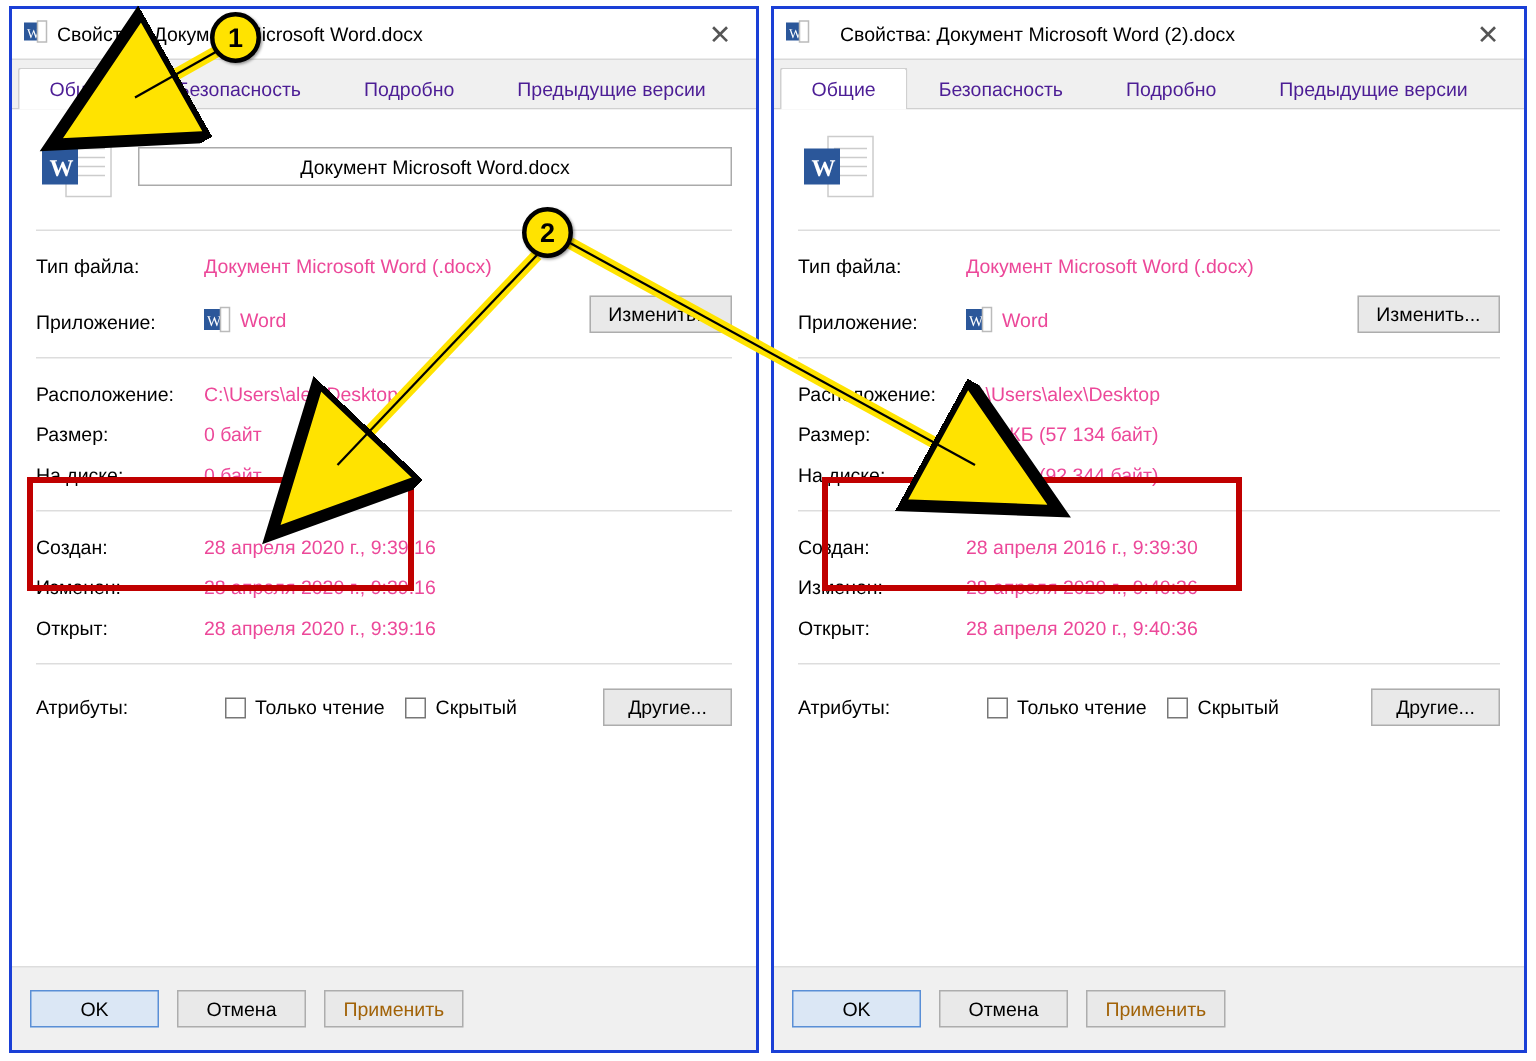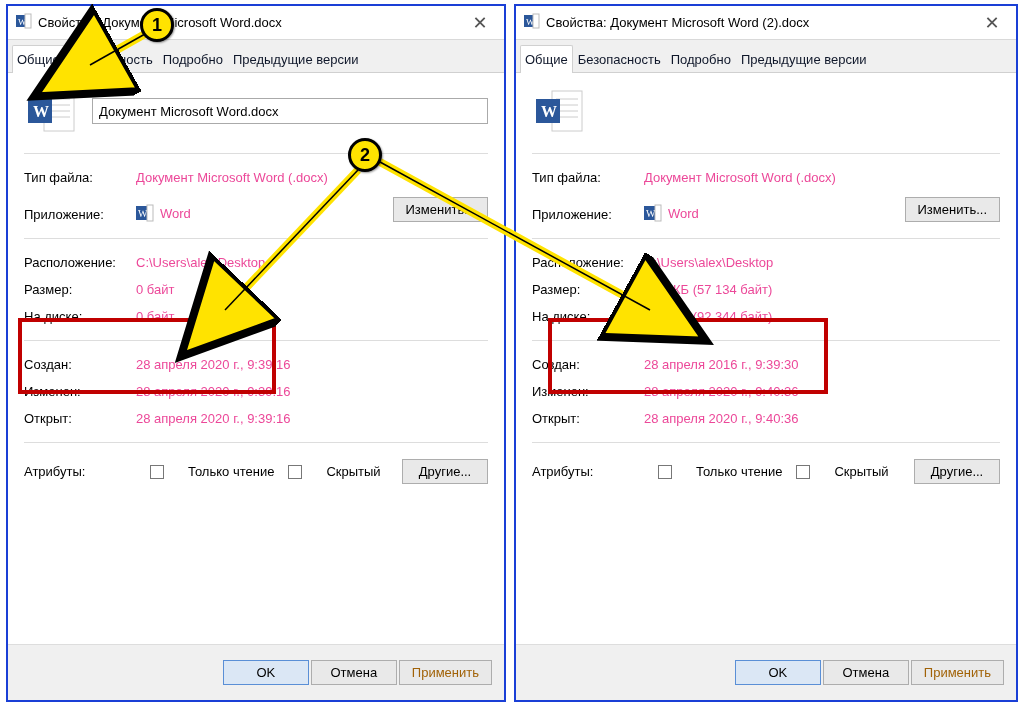--- a/index.html
+++ b/index.html
@@ -44,23 +44,23 @@
     color: #555; font-size: 18px;
   }
 
   .tabs {
     display: flex;
     border-bottom: 1px solid #d0d0d0;
     padding: 4px 4px 0 4px;
     background: #f0f0f0;
   }
   .tab {
-    padding: 6px 4px;
+    padding: 6px 20px;
     font-size: 13px;
-    color: #0f172a;
+    color: #4c1d95;
     border: 1px solid transparent;
     border-bottom: none;
     background: transparent;
     position: relative;
     top: 1px;
     white-space: nowrap;
   }
   .tab.active {
     background: #fff;
     border-color: #d0d0d0;
@@ -82,20 +82,21 @@
   }
   .word-icon-lg svg, .word-icon-sm svg { display:block; }
   .filename-input {
     flex:1;
     border:1px solid #aaa;
     padding:4px 6px;
     font-size:13px;
     background:#fff;
     margin-left: 12px;
     height: 26px;
+    text-align: center;
   }
 
   .hr { border-top: 1px solid #ddd; margin: 10px 0; }
 
   .kv { display:flex; align-items:flex-end; padding: 6px 0; }
   .kv .k { width: 112px; color:#000; }
   .kv .v { flex:1; color:#ec4899; }
   .word-icon-sm { width:18px; height:18px; margin-right:6px; display:inline-flex; }
 
   .btn {
@@ -103,33 +104,33 @@
     background:#e9e9e9;
     padding:4px 12px;
     font-size:13px;
     min-width:86px;
     text-align:center;
     cursor:default;
   }
   .btn.primary { background:#dbe7f5; border-color:#5a8fd6; }
 
   .attrs { display:flex; align-items:center; gap: 14px; }
-  .chk { display:flex; align-items:center; gap:24px; }
+  .chk { display:flex; align-items:center; gap:6px; }
   .chk .box {
     width:14px; height:14px; border:1px solid #777; background:#fff;
   }
 
   .btnbar {
     height: 56px;
     background:#f0f0f0;
     border-top:1px solid #ddd;
     display:flex;
     align-items:center;
-    justify-content:flex-end;
-    gap:2px;
+    justify-content:flex-start;
+    gap:12px;
     padding: 0 12px;
   }
   .btn.disabled { color:#a16207; }
 
   .size-highlight {
     position:absolute;
     border:4px solid #c00000;
     pointer-events:none;
   }
   .hl-left  { left: 10px;  top: 245px; width: 258px; height: 76px; }
@@ -273,21 +274,21 @@
 
 <div class="dialog dlg-right">
   <div class="titlebar">
     <span>
       <svg width="16" height="16">
           <rect x="0" y="2" width="10" height="12" fill="#2b579a"></rect>
           <text x="2" y="12" fill="#fff" font-size="9" font-family="Segoe UI">W</text>
           <rect x="9" y="1" width="6" height="14" fill="#fff" stroke="#bbb"></rect>
         </svg>
     </span>
-    <span class="title" style="margin-left:6px">Свойства: Документ Microsoft Word (2).docx</span>
+    <span class="title" style="margin-left:20px">Свойства: Документ Microsoft Word (2).docx</span>
     <div class="win-close">✕</div>
   </div>
 
   <div class="tabs">
     <div class="tab active">Общие</div>
     <div class="tab">Безопасность</div>
     <div class="tab">Подробно</div>
     <div class="tab">Предыдущие версии</div>
   </div>
 

